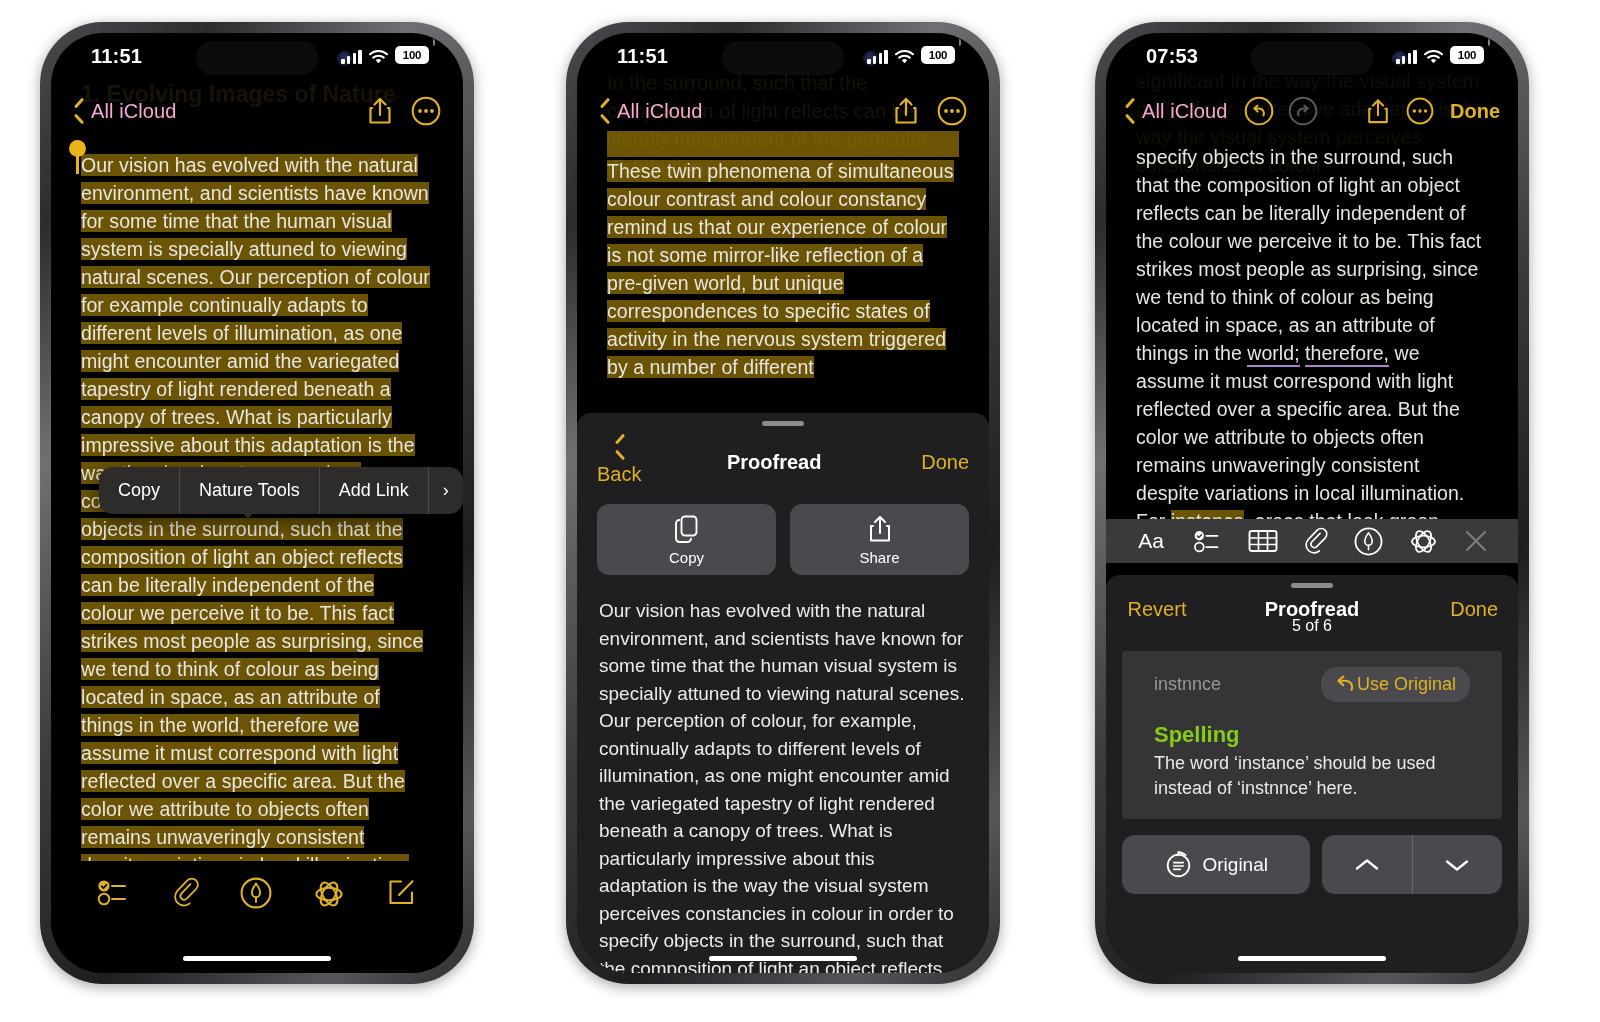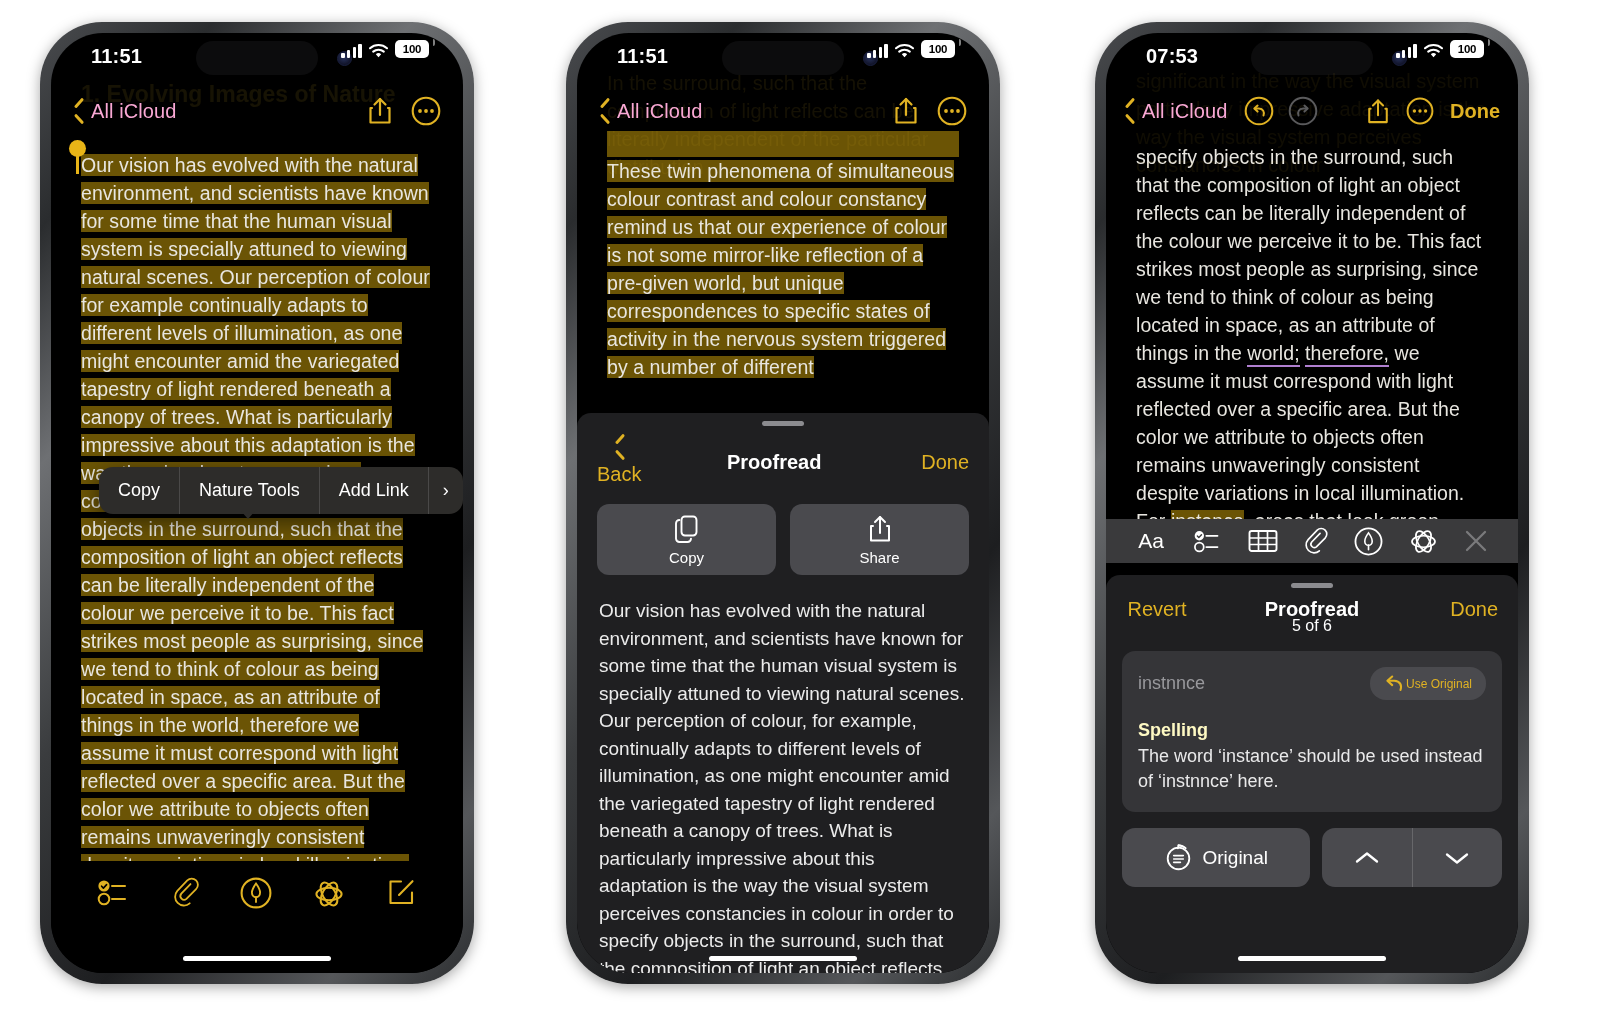--- a/index.html
+++ b/index.html
@@ -47,21 +47,21 @@
     position: absolute; left: 50%; transform: translateX(-50%); top: 8px;
     width: 122px; height: 34px; border-radius: 18px; background: #0c0c0d;
   }
   .dyn-dot {
     position: absolute; left: 50%; margin-left: 80px; top: 18px;
     width: 15px; height: 15px; border-radius: 50%;
     background: radial-gradient(circle at 45% 40%, #2a3560 0%, #11142a 70%);
     border: 1px solid #1b2140;
   }
   .sb-right {
-    position: absolute; right: 34px; top: 7px;
+    position: absolute; right: 34px; top: 13px;
     display: flex; align-items: flex-end; gap: 7px; justify-content: flex-end;
   }
   .bars { display: flex; align-items: flex-end; gap: 2.2px; height: 15px; }
   .bars i { display: block; width: 3.6px; background: #fff; border-radius: 1px; }
   .bars i:nth-child(1) { height: 5px; }
   .bars i:nth-child(2) { height: 8px; }
   .bars i:nth-child(3) { height: 11px; }
   .bars i:nth-child(4) { height: 14px; }
   .wifi { width: 19px; height: 15px; position: relative; }
   .batt {
@@ -206,31 +206,31 @@
     position: absolute; left: 0; right: 0;
     height: 44px; background: #3a3a3c;
     display: flex; align-items: center; justify-content: space-around;
     padding: 0 16px; z-index: 9;
   }
   .edit-strip .tb { cursor: pointer; }
 
   
   .sub-count { text-align: center; font-size: 16px; color: #fff; margin-top: -8px; }
   .pf-card {
-    margin: 16px 16px 0; background: #353538; border-radius: 13px;
-    padding: 16px 16px 18px;
+    margin: 16px 16px 0; background: #353538; border-radius: 4px;
+    padding: 16px 32px 18px;
   }
   .pf-row1 { display: flex; align-items: center; justify-content: space-between; }
   .pf-word { font-size: 18px; color: #98989c; }
   .use-orig {
-    display: flex; align-items: center; 
+    display: flex; align-items: flex-start; 
     background: #4a4a4e; border-radius: 16px; padding: 7px 14px;
-    color: #e0b223; font-size: 12px; cursor: pointer;
-  }
-  .pf-kind { margin-top: 20px; font-size: 18px; font-weight: 700; color: #fef9c3; }
+    color: #e0b223; font-size: 18px; cursor: pointer;
+  }
+  .pf-kind { margin-top: 20px; font-size: 22px; font-weight: 700; color: #84cc16; }
   .pf-desc { margin-top: 3px; font-size: 18px; line-height: 25px; color: #e9e9ea; }
 
   .pf-controls { display: flex; gap: 12px; margin: 16px 16px 0; }
   .btn-orig {
     flex: 1.05; background: #4a4a4e; border-radius: 13px;
     display: flex; align-items: center; justify-content: center; gap: 11px;
     padding: 16px 0; color: #fff; font-size: 19px; cursor: pointer;
   }
   .btn-nav {
     flex: 1; background: #4a4a4e; border-radius: 13px;

